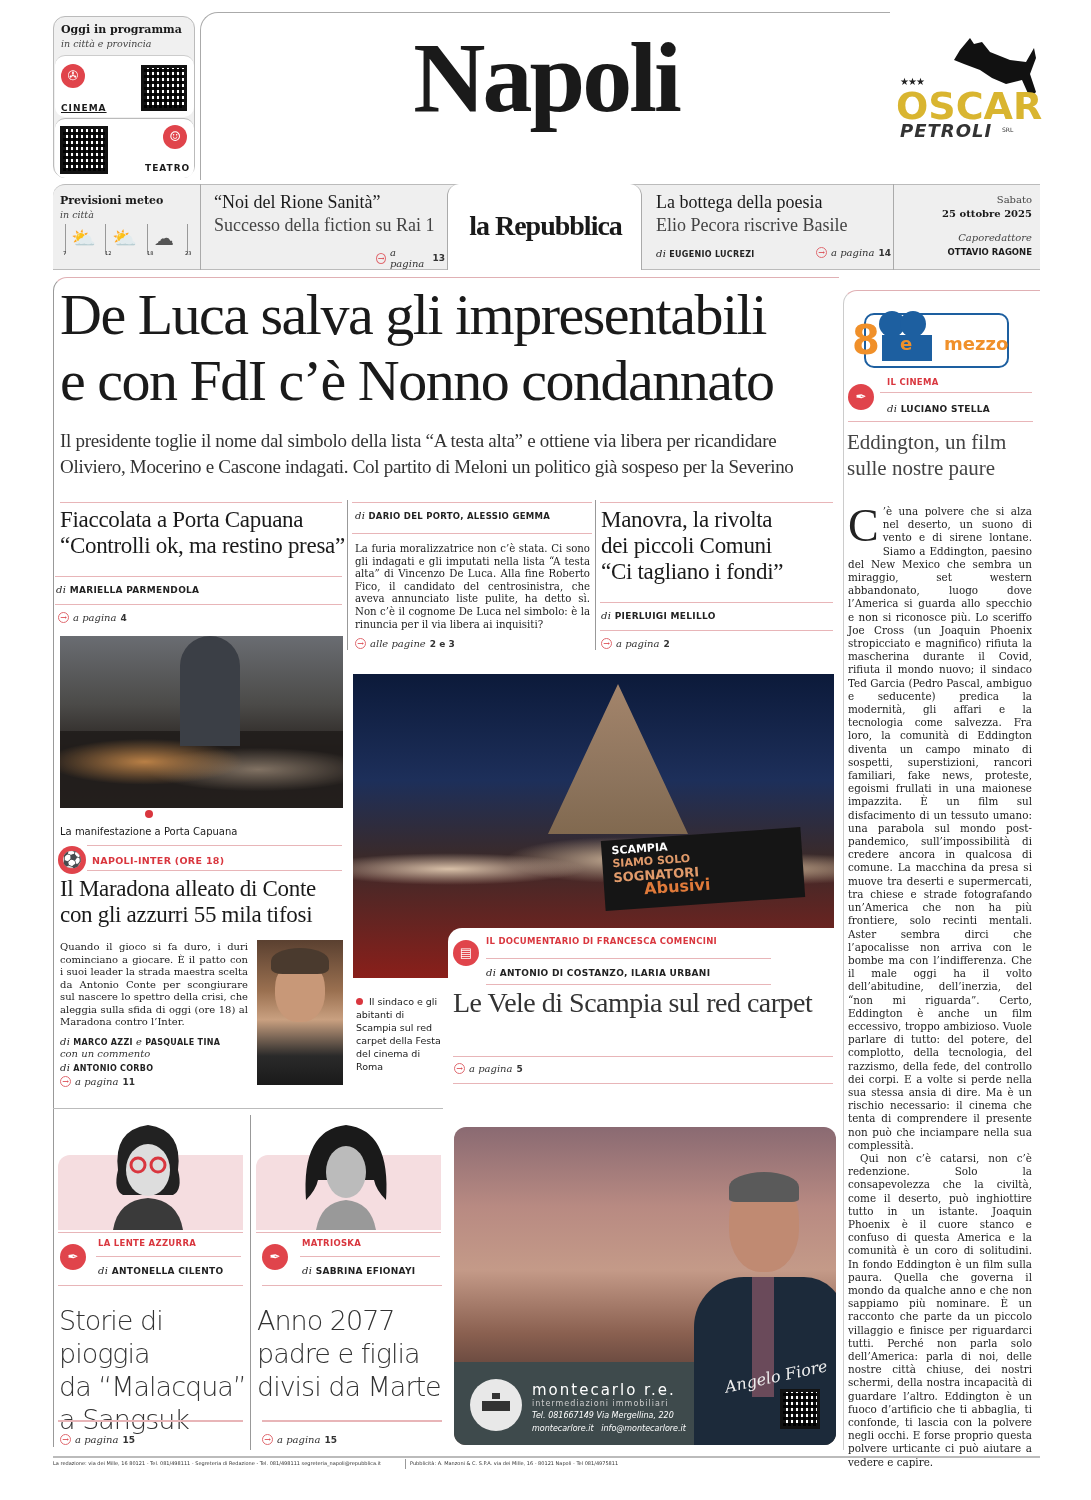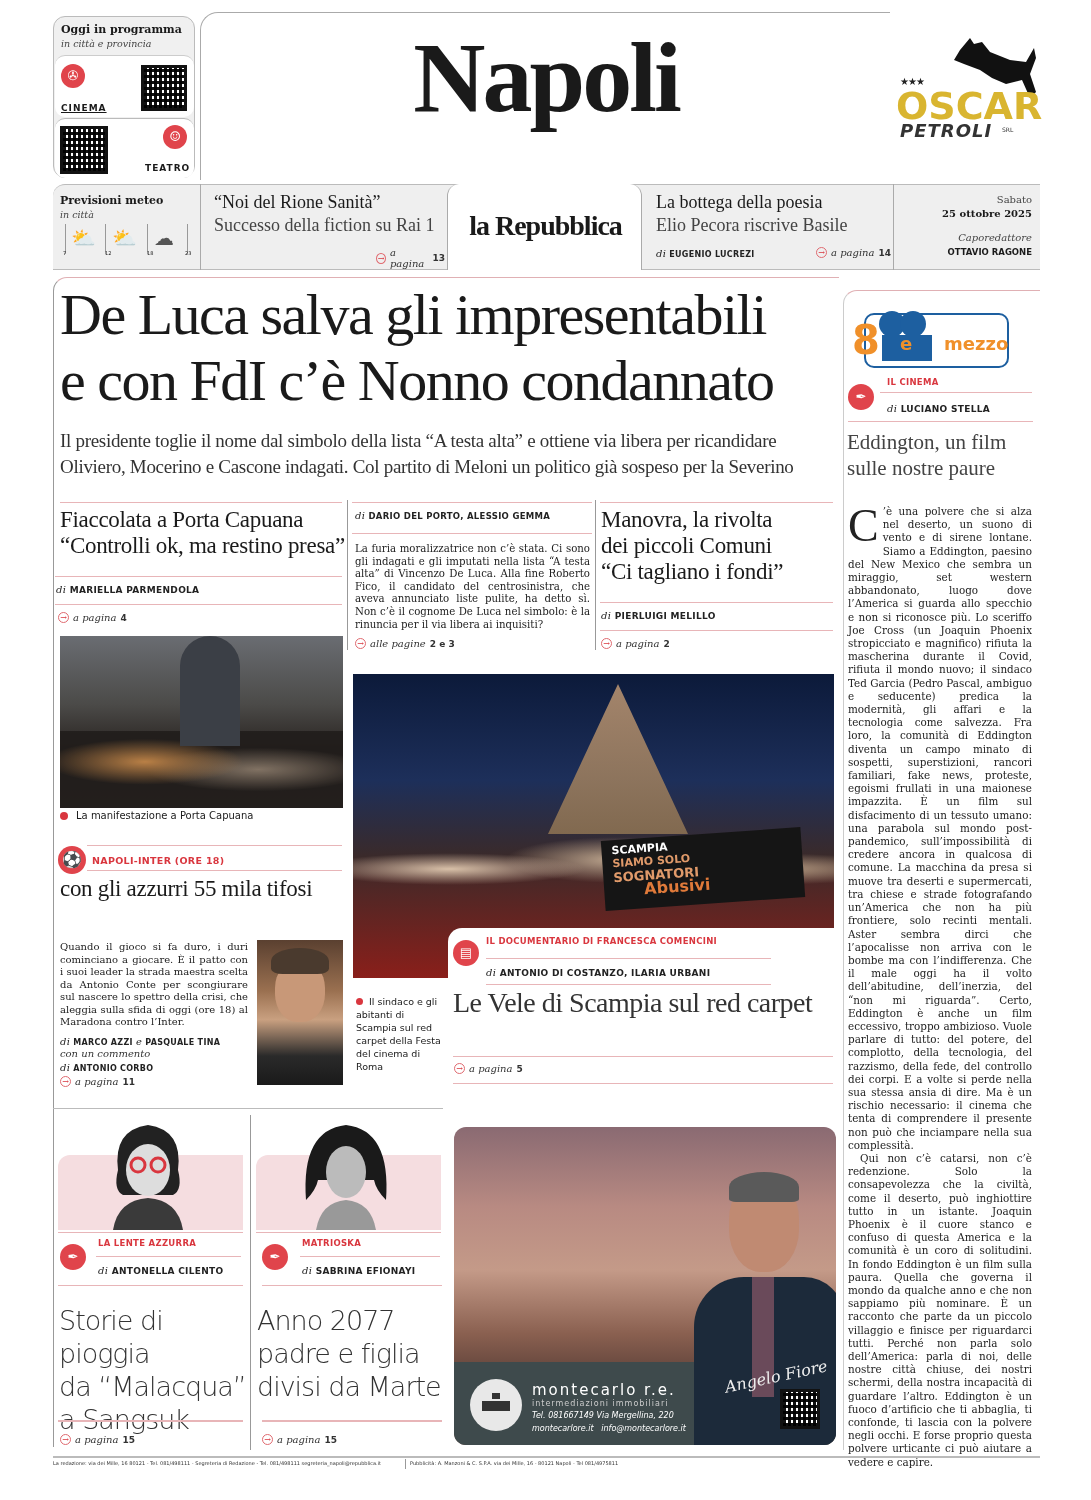--- a/index.html
+++ b/index.html
@@ -136,21 +136,21 @@
 <div class="abs pinkline" style="left:55px;top:604px;width:287px;"></div>
 <div class="abs pageref" style="left:58px;top:612px;">
   <span class="arrow">→</span>
   <span>a pagina</span>
     <b>4</b>
 </div>
 <div class="abs photo" style="left:60px;top:636px;width:283px;height:172px;background:linear-gradient(180deg,#6a6d72 0%,#4b4a48 40%,#2a2522 65%,#3a3430 100%);">
   <div class="abs" style="left:0;top:95px;width:283px;height:77px;background:radial-gradient(ellipse at 30% 40%,#c98a4a 0,transparent 35%),radial-gradient(ellipse at 70% 50%,#8a7a6a 0,transparent 40%),#211d1b;opacity:0.9;"></div>
   <div class="abs" style="left:120px;top:0;width:60px;height:110px;background:#3b3f46;border-radius:30px 30px 0 0;"></div>
 </div>
-<div class="abs sans" style="left:60px;top:810px;font-size:10px;display:flex;align-items:center;gap:8px;">
+<div class="abs sans" style="left:60px;top:810px;font-size:10px;display:flex;align-items:center;gap:8px;flex-direction:column;">
   <span style="width:8px;height:8px;border-radius:50%;background:#d9363e;display:inline-block;"></span>
   <span>La manifestazione a Porta Capuana</span>
 </div>
 
 <div class="abs vline" style="left:347px;top:500px;height:150px;"></div>
 <div class="abs pinkline" style="left:352px;top:502px;width:240px;"></div>
 <div class="abs byline" style="left:355px;top:510px;font-size:8.5px;"><i>di</i> <span>DARIO DEL PORTO, ALESSIO GEMMA</span></div>
 <div class="abs pinkline" style="left:352px;top:533px;width:240px;"></div>
 <div class="abs body-txt" style="left:355px;top:543px;width:235px;">La furia moralizzatrice non c’è stata. Ci sono gli indagati e gli imputati nella lista “A testa alta” di Vincenzo De Luca. Alla fine Roberto Fico, il candidato del centrosinistra, che aveva annunciato liste pulite, ha detto sì. Non c’è il cognome De Luca nel simbolo: è la rinuncia per il via libera ai inquisiti?</div>
 <div class="abs pageref" style="left:355px;top:638px;">
@@ -205,20 +205,21 @@
       <b>5</b>
   </div>
   <div class="abs pinkline" style="left:5px;top:155px;width:380px;"></div>
 </div>
 
 <div class="abs pinkline" style="left:87px;top:845px;width:255px;"></div>
 <div class="abs round-icon" style="left:58px;top:846px;width:28px;height:28px;line-height:28px;font-size:16px;">⚽</div>
 <div class="abs kicker" style="left:92px;top:855px;">NAPOLI-INTER (ORE 18)</div>
 <div class="abs pinkline" style="left:87px;top:870px;width:255px;"></div>
 <div class="abs h2" style="left:60px;top:876px;width:285px;font-size:23px;">
+  <div>Il Maradona alleato di Conte</div>
   <div>con gli azzurri 55 mila tifosi</div>
 </div>
 <div class="abs body-txt" style="left:60px;top:941px;width:188px;font-size:10px;line-height:12.5px;">Quando il gioco si fa duro, i duri cominciano a giocare. È il patto con i suoi leader la strada maestra scelta da Antonio Conte per scongiurare sul nascere lo spettro della crisi, che aleggia sulla sfida di oggi (ore 18) al Maradona contro l’Inter.</div>
 <div class="abs photo" style="left:257px;top:940px;width:86px;height:145px;background:linear-gradient(180deg,#5a4030 0%,#9a7050 35%,#c9a080 55%,#2a2a2a 80%,#1a1a1a 100%);">
   <div class="abs" style="left:18px;top:20px;width:50px;height:62px;border-radius:45%;background:#c89878;"></div>
   <div class="abs" style="left:14px;top:8px;width:58px;height:26px;border-radius:50% 50% 20% 20%;background:#4a3a2e;"></div>
 </div>
 <div class="abs byline" style="left:60px;top:1036px;font-size:8px;"><i>di</i> <span>MARCO AZZI</span> <i>e</i> <span>PASQUALE TINA</span></div>
 <div class="abs" style="left:60px;top:1048px;font-size:10px;font-style:italic;color:#333;">con un commento</div>
 <div class="abs byline" style="left:60px;top:1062px;font-size:8px;"><i>di</i> <span>ANTONIO CORBO</span></div>

